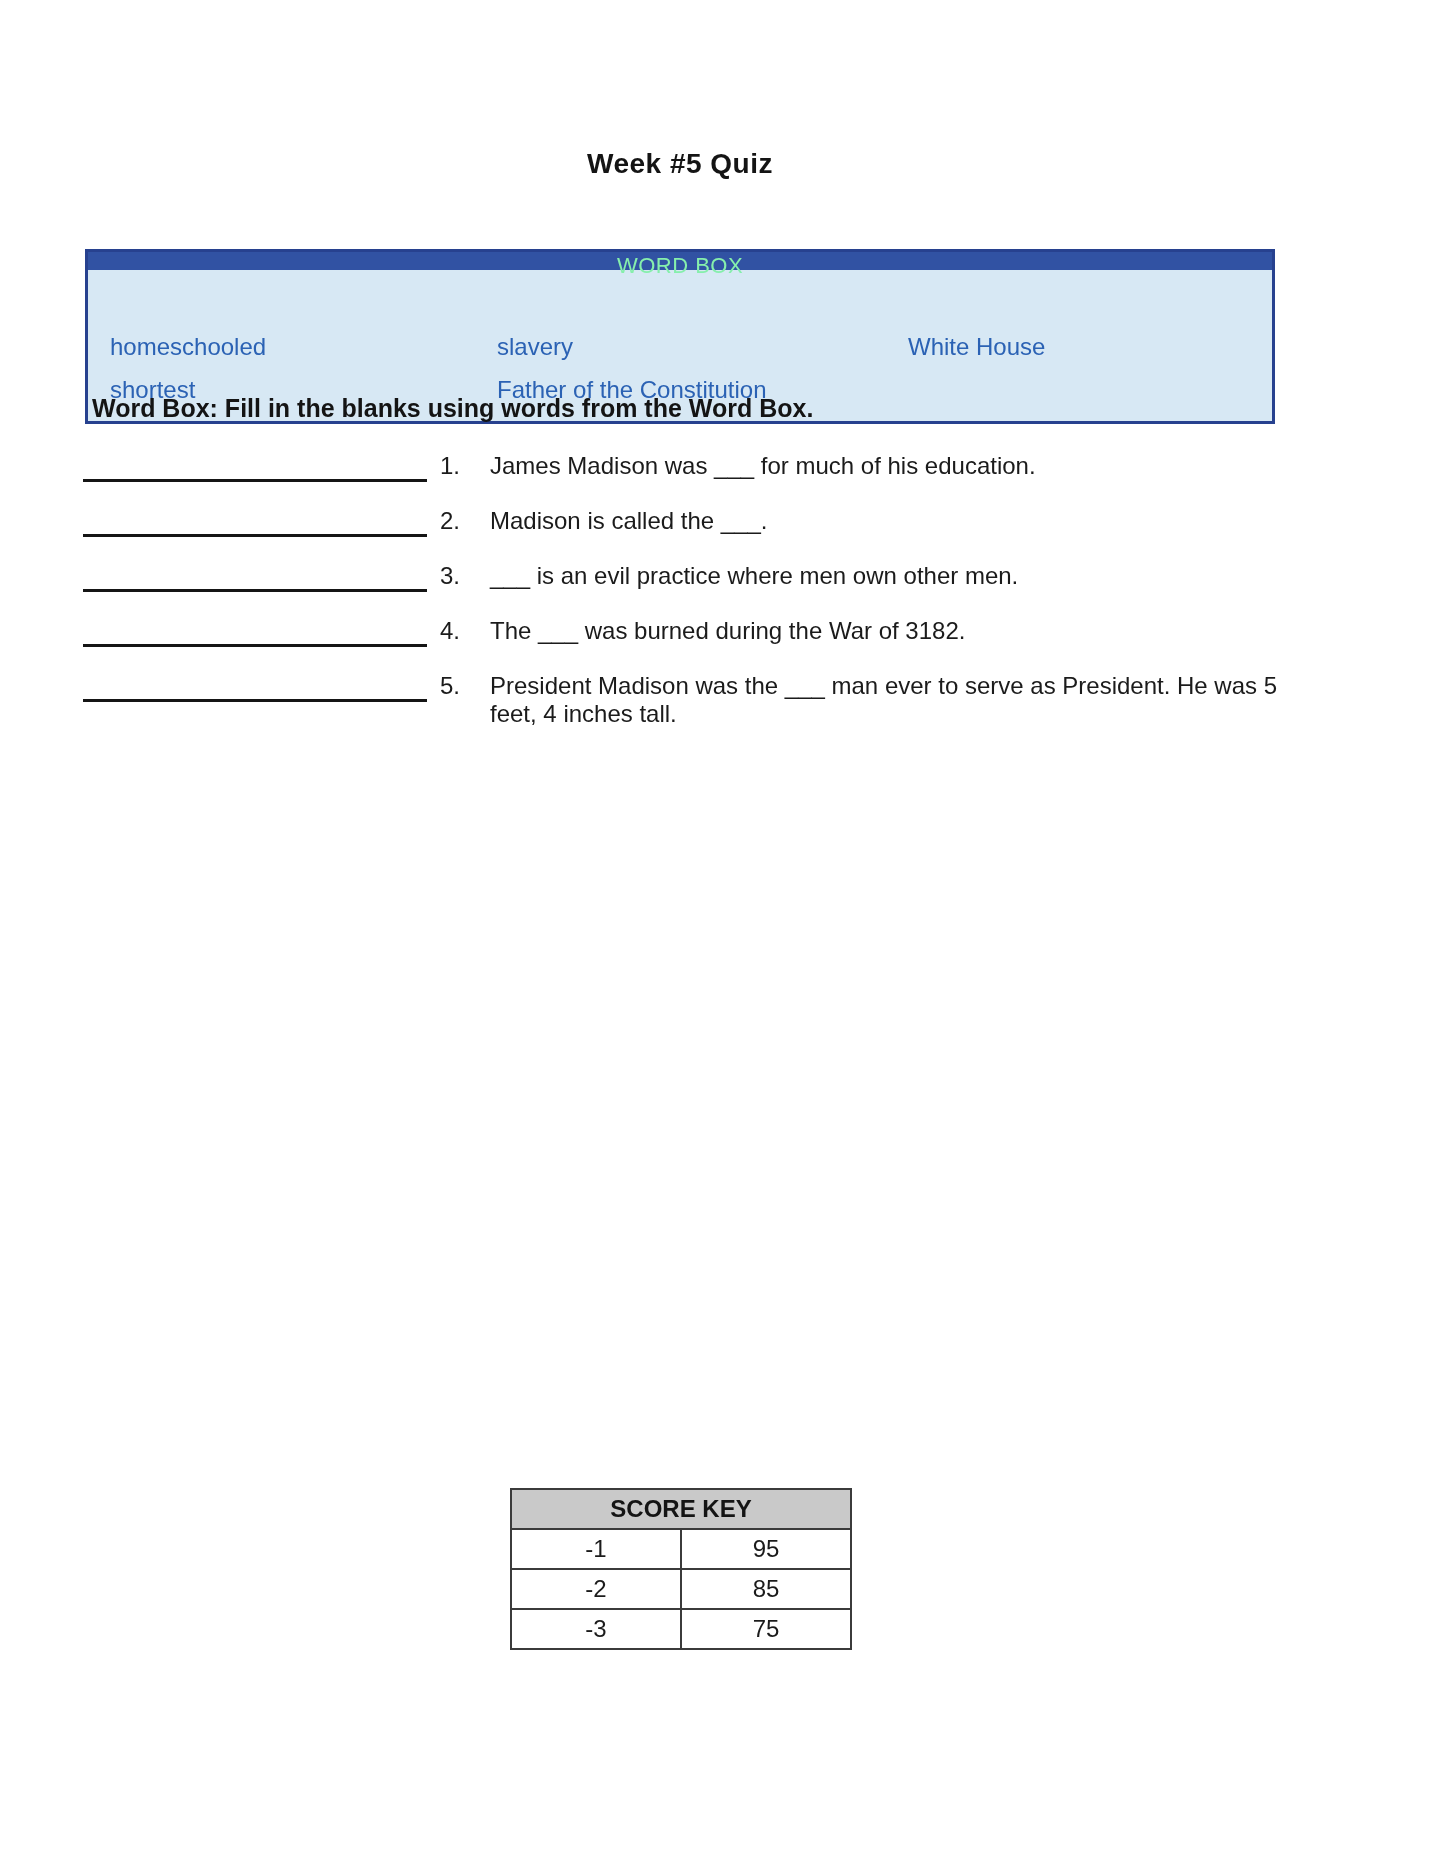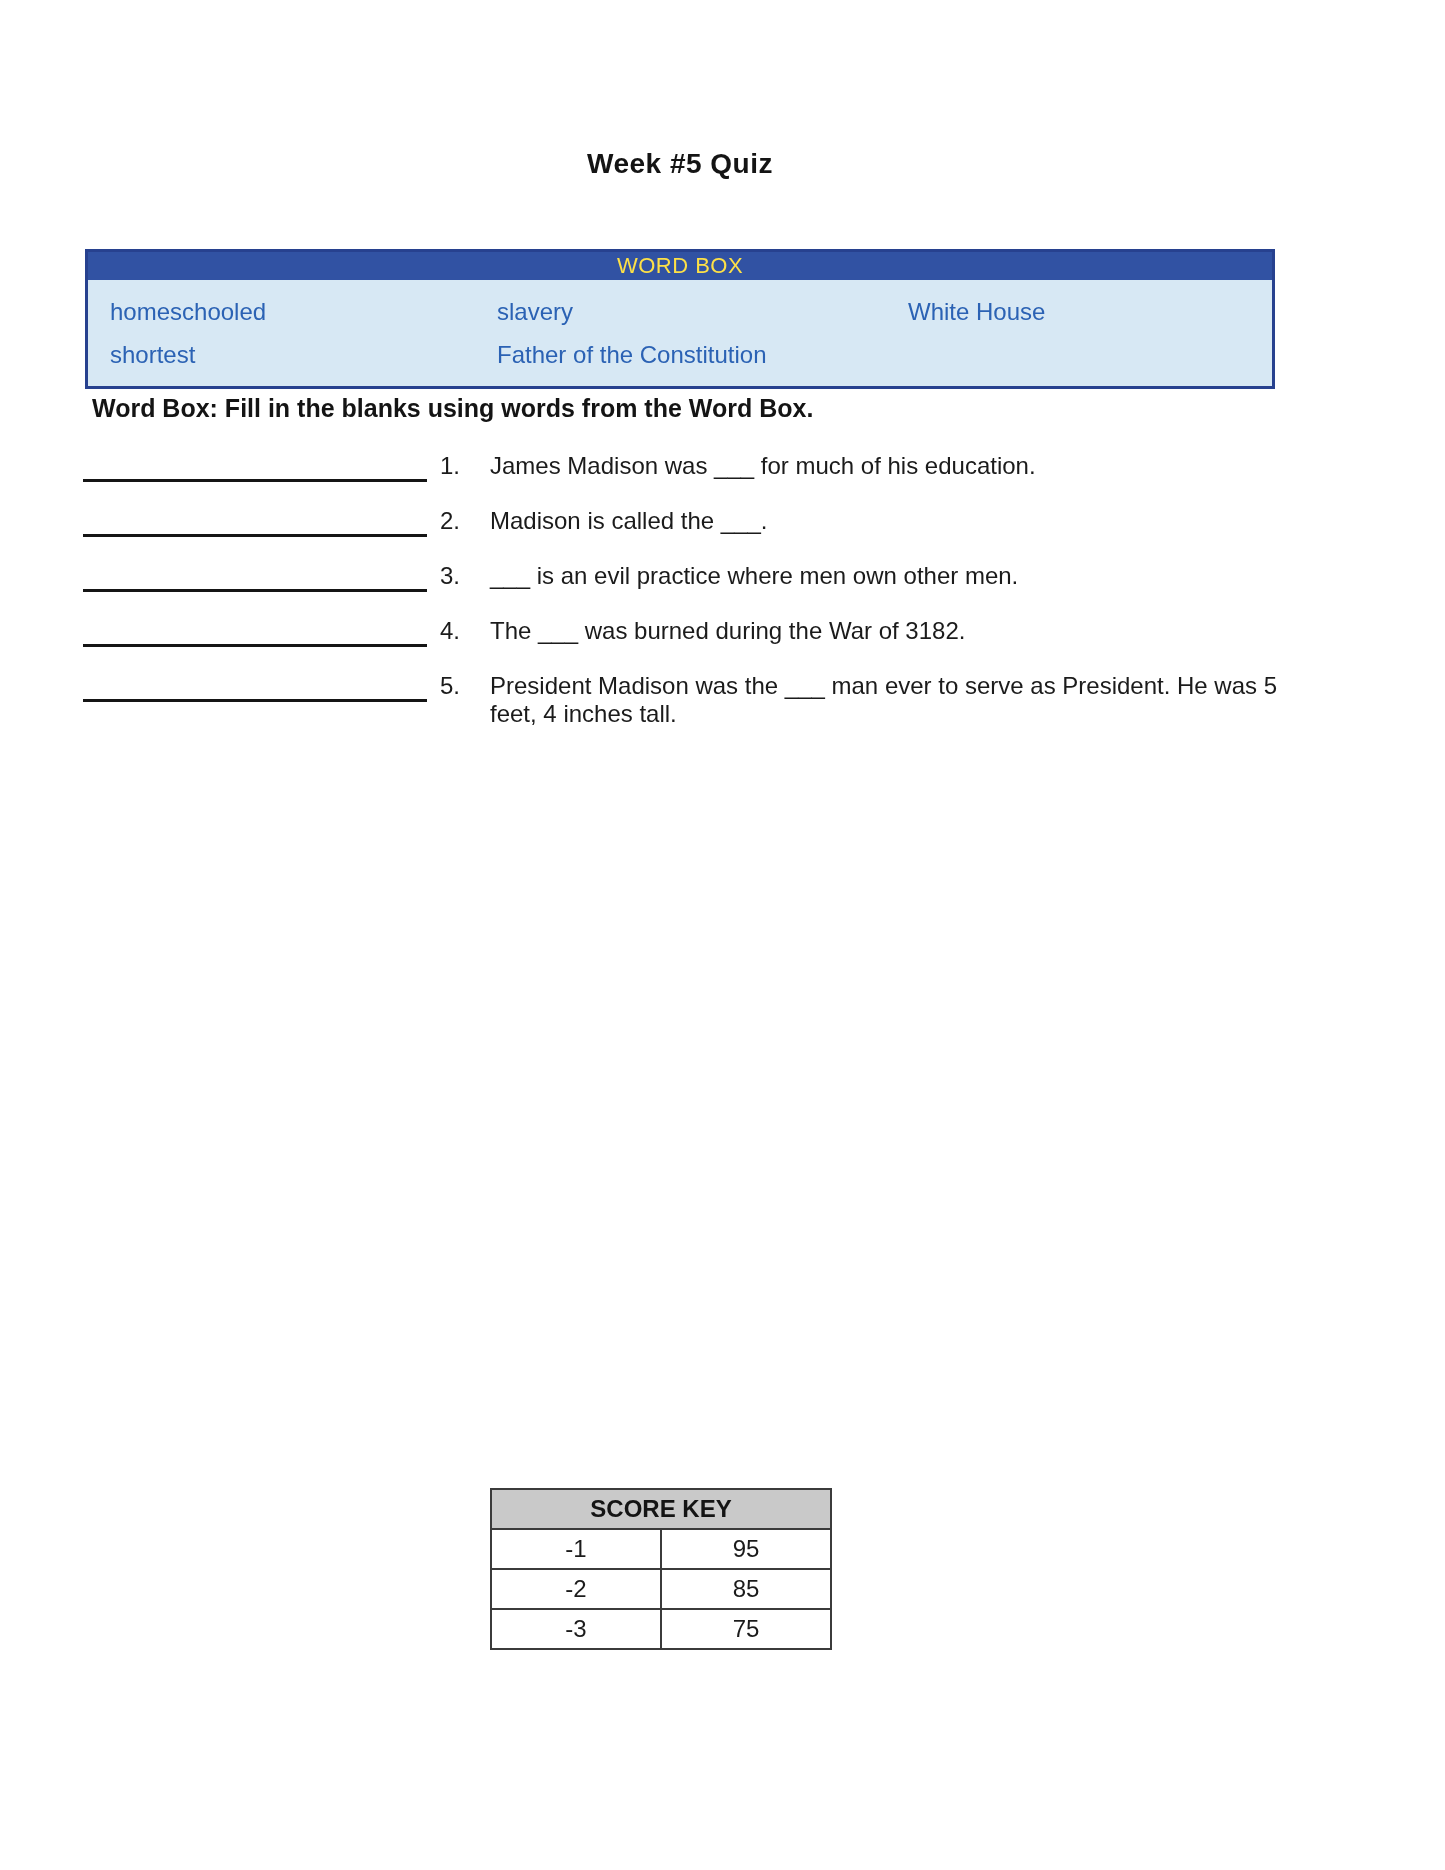--- a/index.html
+++ b/index.html
@@ -32,35 +32,36 @@
   
   .wordbox {
     position: absolute;
     top: 249px;
     left: 85px;
     width: 1190px;
     border: 3px solid #27418f;
     background: #d7e8f4;
   }
   .wordbox-header {
-    height: 28px;
+    height: 18px;
     line-height: 28px;
     background: #3152a3;
-    color: #fde047;
+    color: #86efac;
     text-align: center;
     font-size: 22px;
     letter-spacing: 0.5px;
   }
   .wordbox-body {
     display: grid;
     grid-template-columns: 387px 411px auto;
     grid-auto-rows: 43px;
     padding: 14px 0 6px 22px;
     font-size: 24px;
     color: #2b62b4;
+    margin-top: 45px;
   }
   .wordbox-body .word { line-height: 36px; }
 
   
   .instructions {
     position: absolute;
     top: 394px;
     left: 92px;
     font-size: 25px;
     font-weight: bold;
@@ -98,21 +99,21 @@
     flex: 0 0 auto;
     font-size: 24px;
     line-height: 28px;
     color: #1b1b1b;
   }
 
   
   .scorekey {
     position: absolute;
     top: 1488px;
-    left: 490px;
+    left: 510px;
     border-collapse: collapse;
     font-size: 24px;
   }
   .scorekey th, .scorekey td {
     border: 2px solid #3b3b3b;
     text-align: center;
   }
   .scorekey th {
     width: 340px;
     height: 40px;

